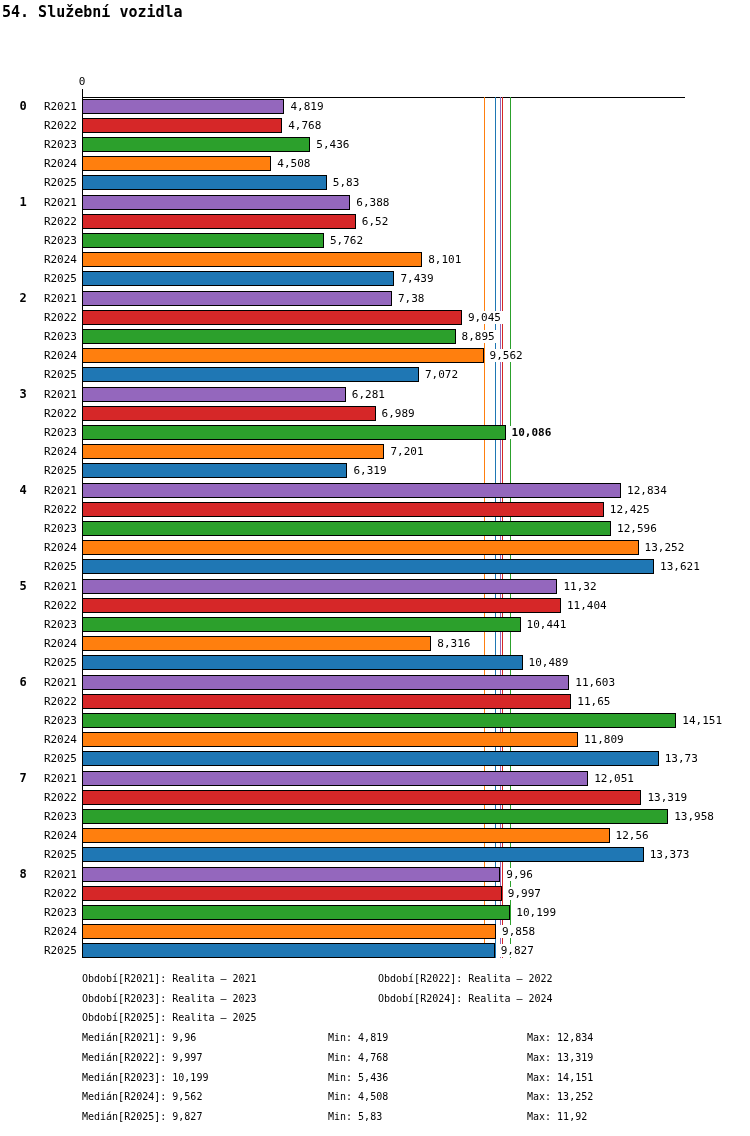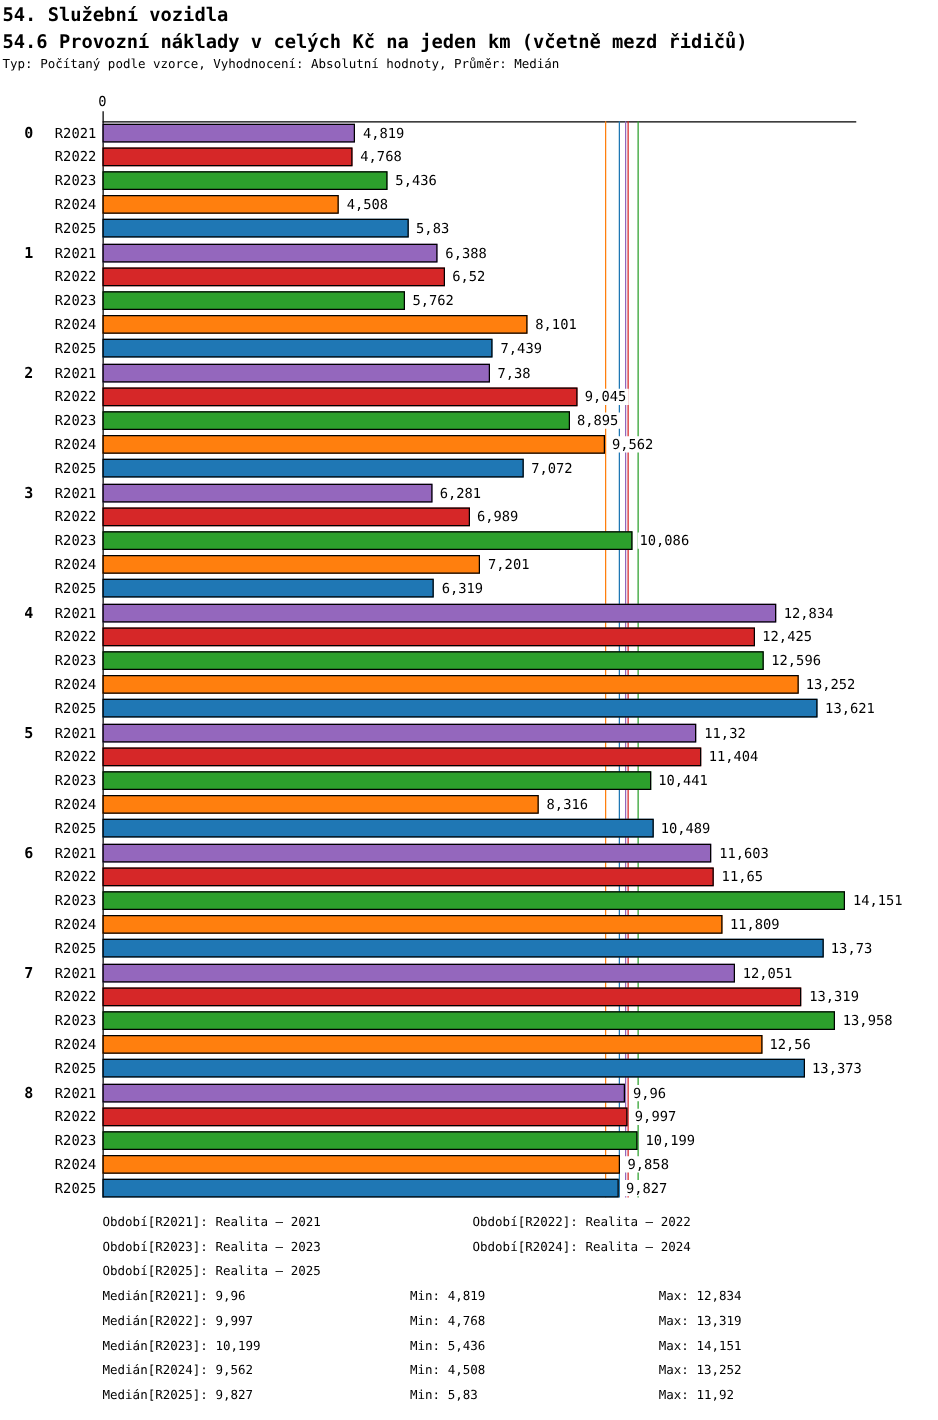--- a/index.html
+++ b/index.html
@@ -20,22 +20,20 @@
   .group-label{left:14px;width:18px;text-align:center;font-size:12px;font-weight:bold;line-height:13px;z-index:2;}
   .row-label{left:40px;width:37px;text-align:right;font-size:11px;line-height:13px;z-index:2;white-space:pre;}
   .value-label{font-size:11px;line-height:13px;background:#fff;padding:0 2px;z-index:3;white-space:pre;}
   .foot{font-size:10px;line-height:12px;white-space:pre;}
 </style>
 </head>
 <body>
 
 <div id="page">
   <div class="abs title1">54. Služební vozidla</div>
-  <div class="abs title2">54.6 Provozní náklady v celých Kč na jeden km (včetně mezd řidičů)</div>
-  <div class="abs meta">Typ: Počítaný podle vzorce, Vyhodnocení: Absolutní hodnoty, Průměr: Medián</div>
 
   <div id="chart">
     <div class="abs zero-label">0</div>
     <div class="abs axis-tick"></div>
     <div class="abs axis-h"></div>
     <div class="abs axis-v"></div>
     <div id="median-lines">
         <div class="abs median-line" style="left: 500.32px; background: rgb(148, 103, 189);"></div>
         <div class="abs median-line" style="left: 501.874px; background: rgb(214, 39, 40);"></div>
         <div class="abs median-line" style="left: 510.358px; background: rgb(44, 160, 44);"></div>
@@ -93,21 +91,21 @@
         <div class="abs value-label" style="left: 422.966px; top: 368px;">7,072</div>
         <div class="abs group-label" style="top: 388px;">3</div>
         <div class="abs row-label" style="top: 388px;">R2021</div>
         <div class="abs bar" style="left: 82px; top: 387px; width: 263.802px; background: rgb(148, 103, 189);"></div>
         <div class="abs value-label" style="left: 349.802px; top: 388px;">6,281</div>
         <div class="abs row-label" style="top: 407px;">R2022</div>
         <div class="abs bar" style="left: 82px; top: 406px; width: 293.538px; background: rgb(214, 39, 40);"></div>
         <div class="abs value-label" style="left: 379.538px; top: 407px;">6,989</div>
         <div class="abs row-label" style="top: 426px;">R2023</div>
         <div class="abs bar" style="left: 82px; top: 425px; width: 423.612px; background: rgb(44, 160, 44);"></div>
-        <div class="abs value-label" style="left: 509.612px; top: 426px;">10,086</div>
+        <div class="abs value-label" style="left: 509.612px; top: 426px; font-weight: bold;">10,086</div>
         <div class="abs row-label" style="top: 445px;">R2024</div>
         <div class="abs bar" style="left: 82px; top: 444px; width: 302.442px; background: rgb(255, 127, 14);"></div>
         <div class="abs value-label" style="left: 388.442px; top: 445px;">7,201</div>
         <div class="abs row-label" style="top: 464px;">R2025</div>
         <div class="abs bar" style="left: 82px; top: 463px; width: 265.398px; background: rgb(31, 119, 180);"></div>
         <div class="abs value-label" style="left: 351.398px; top: 464px;">6,319</div>
         <div class="abs group-label" style="top: 484px;">4</div>
         <div class="abs row-label" style="top: 484px;">R2021</div>
         <div class="abs bar" style="left: 82px; top: 483px; width: 539.028px; background: rgb(148, 103, 189);"></div>
         <div class="abs value-label" style="left: 625.028px; top: 484px;">12,834</div>

